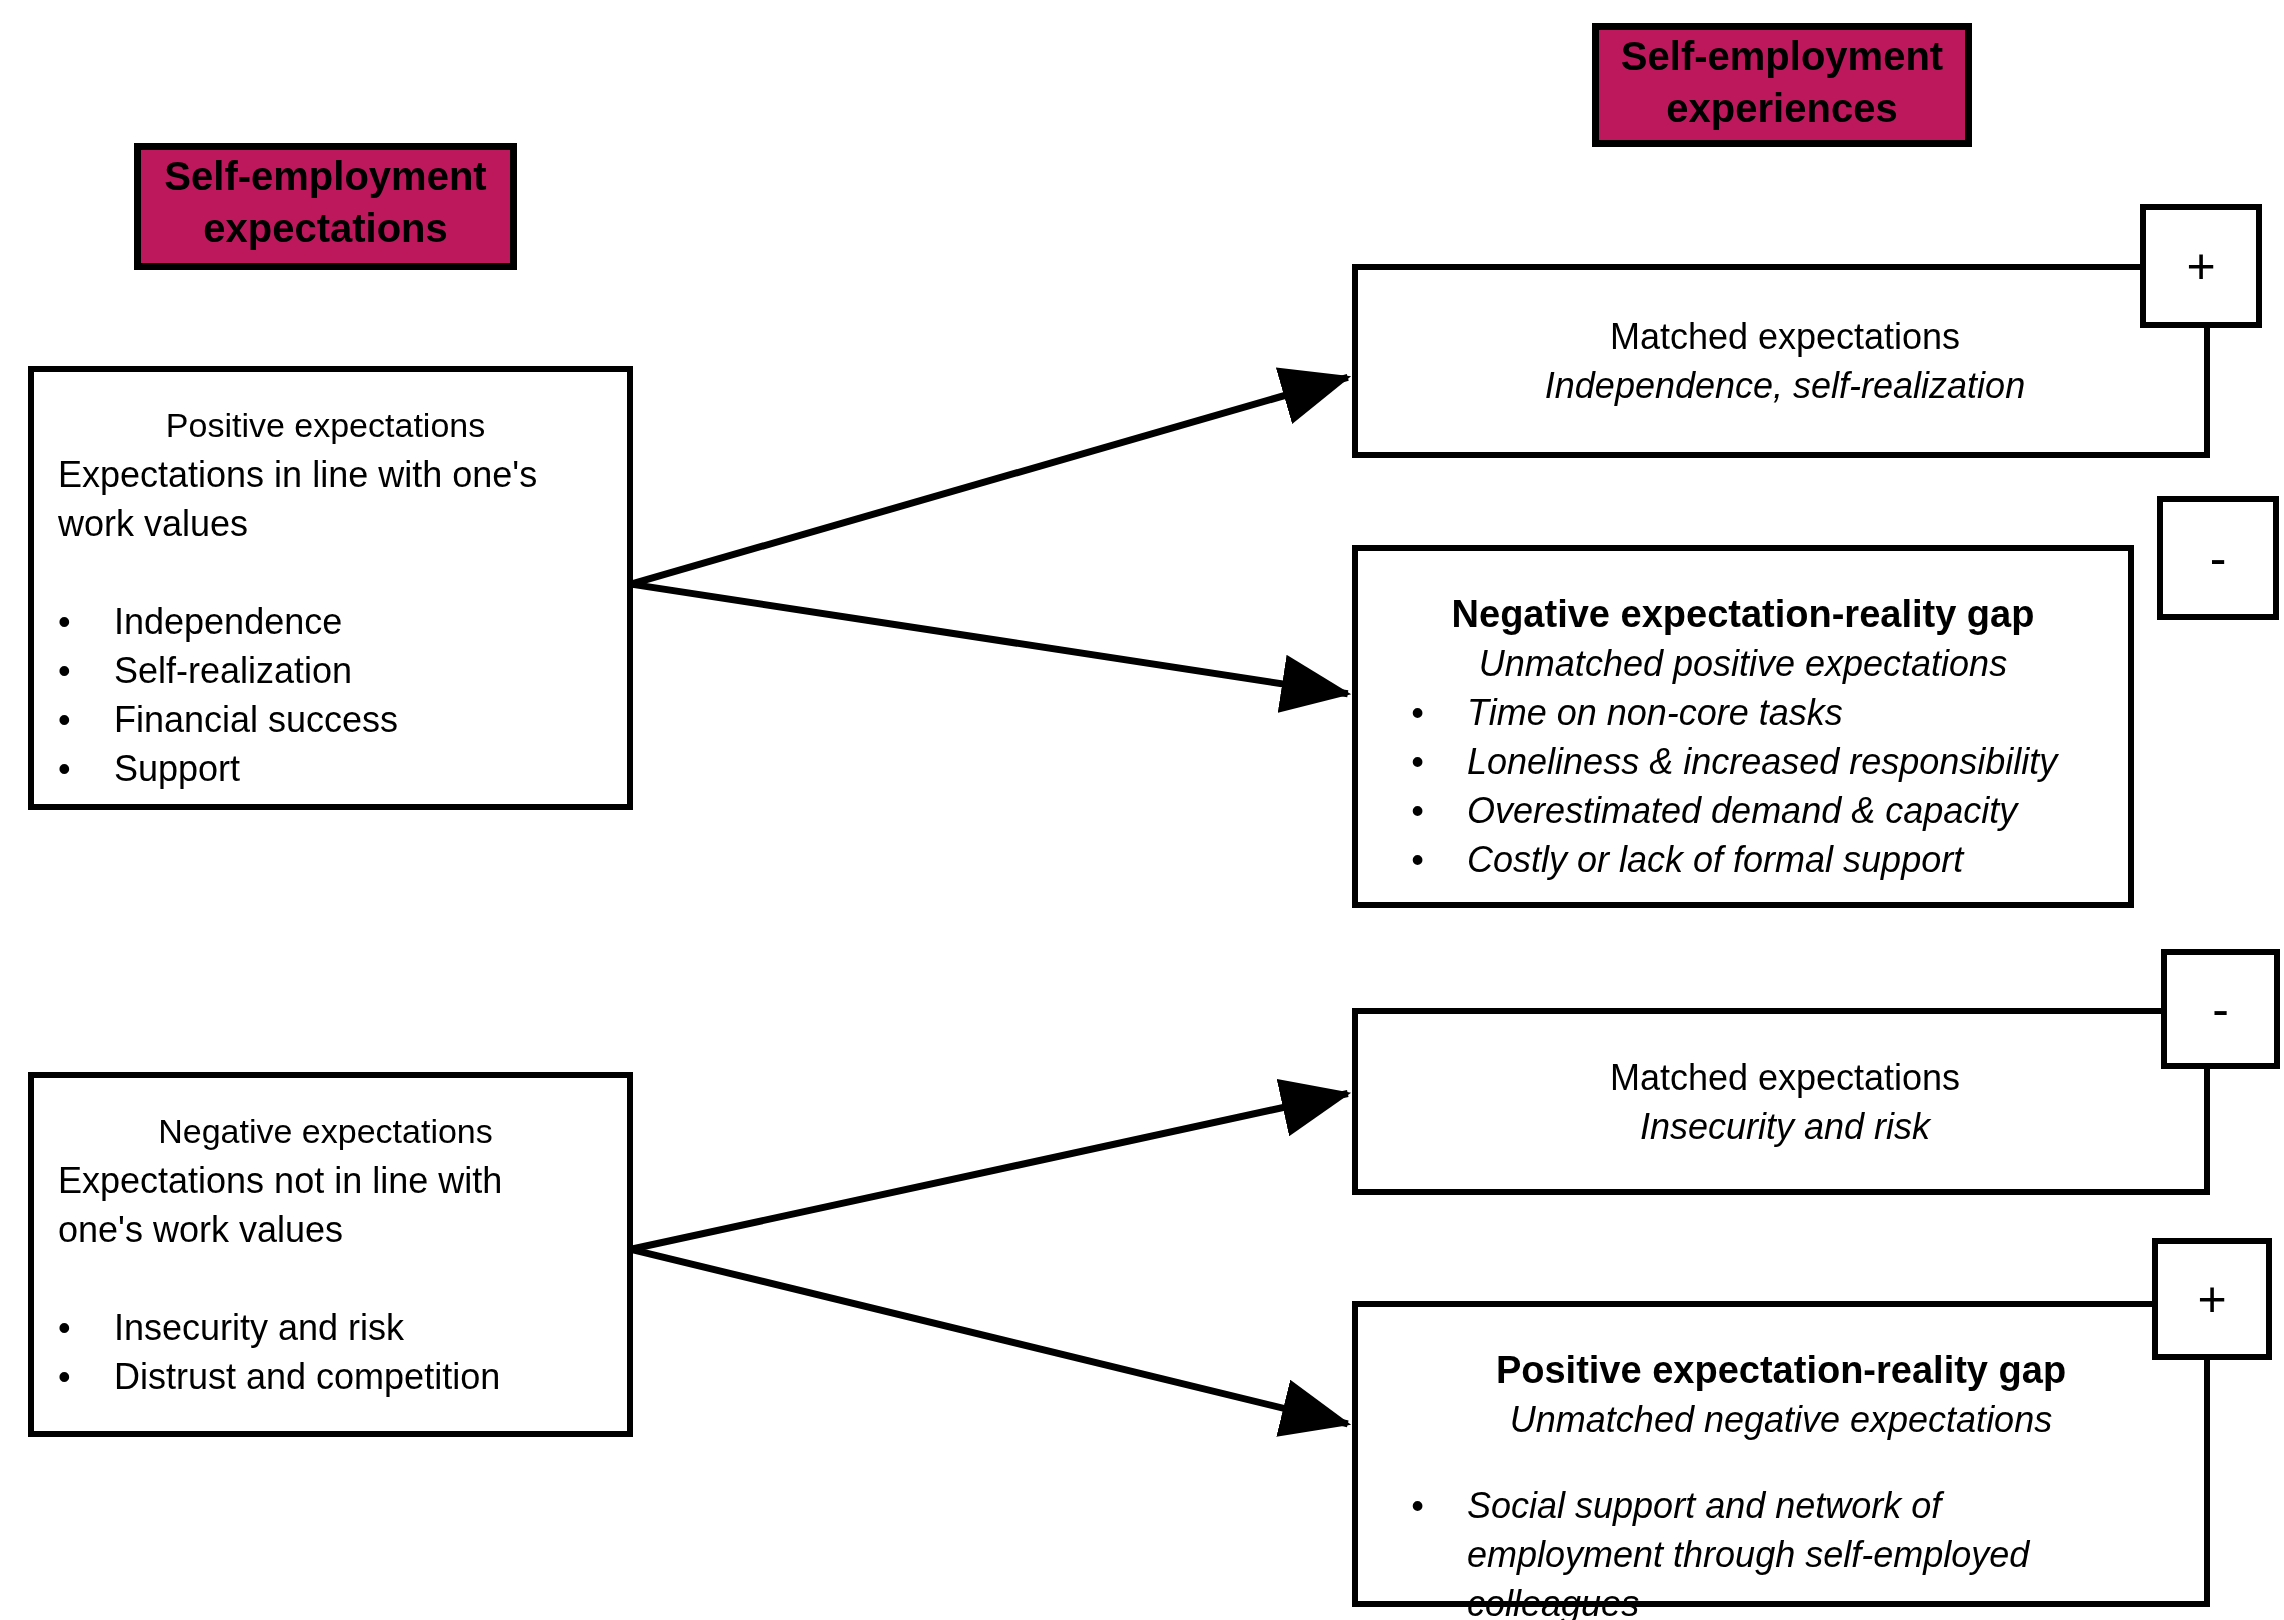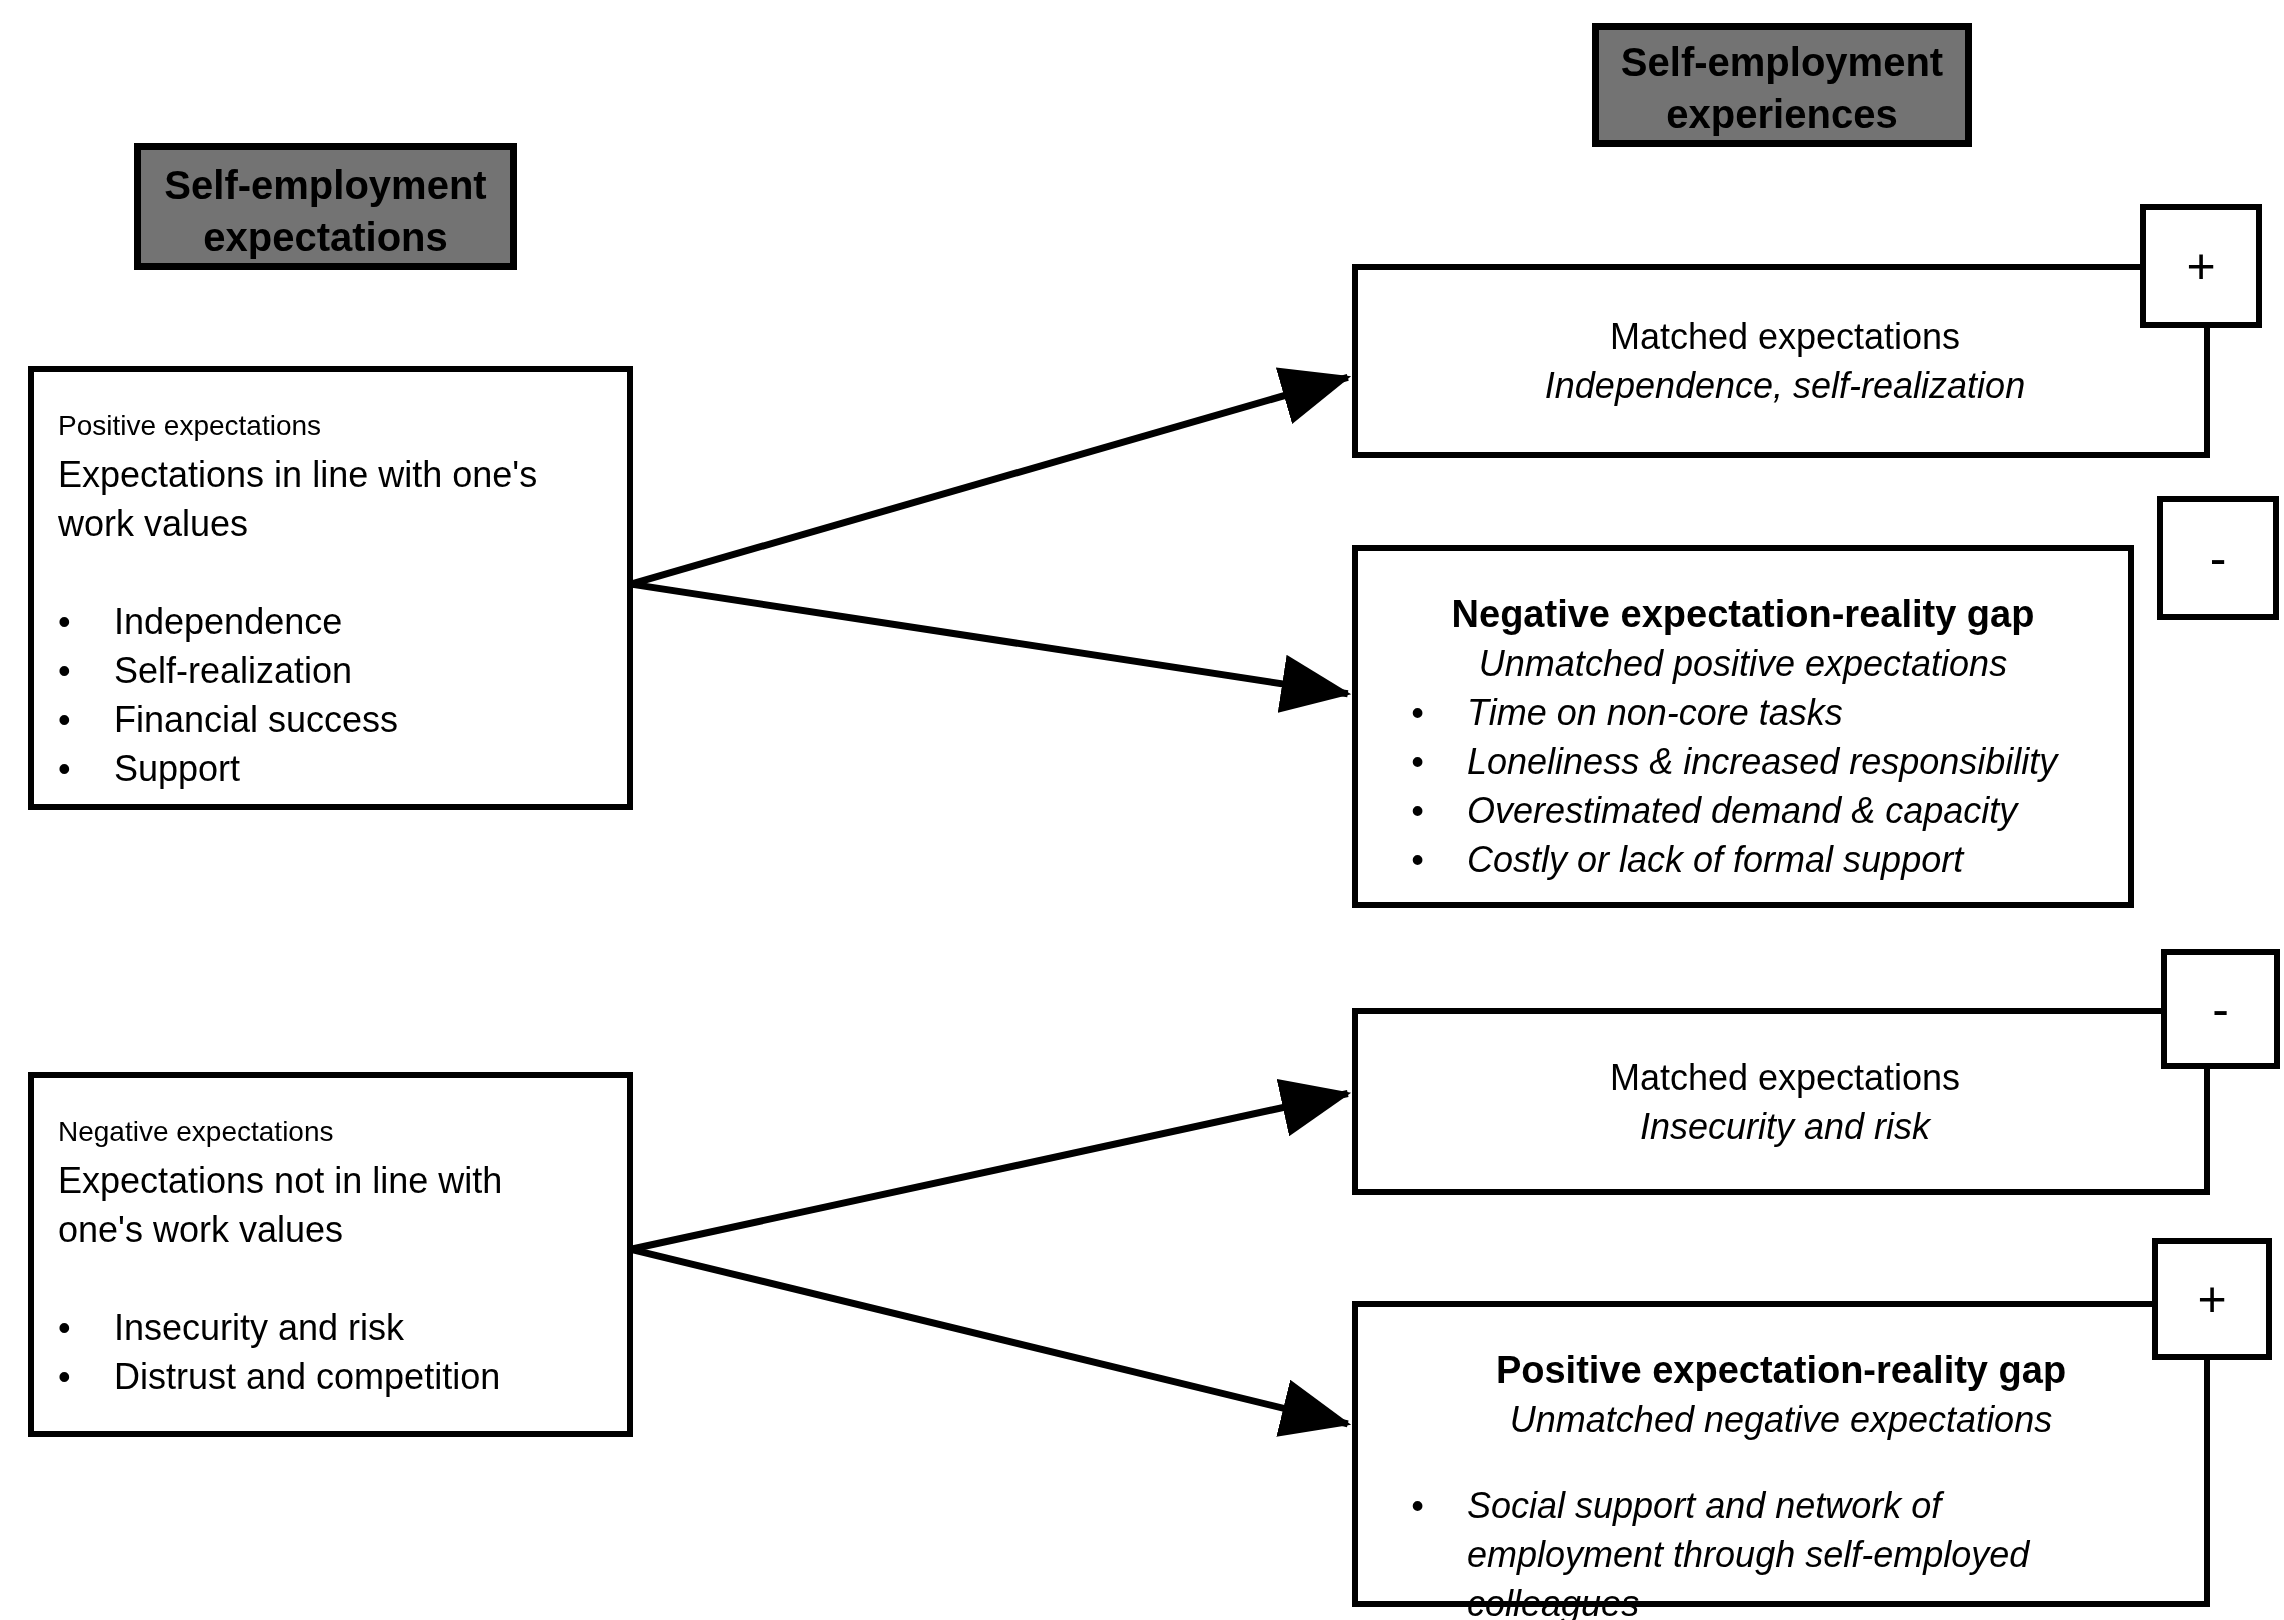--- a/index.html
+++ b/index.html
@@ -25,46 +25,46 @@
     background: #ffffff;
     font-size: 36px;
     line-height: 49px;
     z-index: 1;
     padding-left: 8px;
   }
   .header-node {
     position: absolute;
     box-sizing: border-box;
     border: 7px solid #000000;
-    background: #737373;
+    background: #be185d;
     font-weight: bold;
     font-size: 40px;
     line-height: 52px;
     display: flex;
-    align-items: flex-end;
+    align-items: flex-start;
     justify-content: center;
     text-align: center;
     z-index: 1;
     padding: 0 21px;
   }
   .sign-node {
     position: absolute;
     box-sizing: border-box;
     border: 6.3px solid #000000;
     background: #ffffff;
     display: flex;
     align-items: center;
     justify-content: center;
     font-size: 50px;
     z-index: 10;
   }
 
   
   .left-box { padding: 29px 34px 0 24px; }
-  .left-box .box-title { font-size: 28px; }
+  .left-box .box-title { font-size: 34px; text-align: center; }
   .left-box .box-subtitle { }
   .bullet-list {
     list-style: none;
     margin: 49px 0 0 0;
     padding: 0;
   }
   .bullet-list li {
     position: relative;
     padding-left: 56px;
   }

